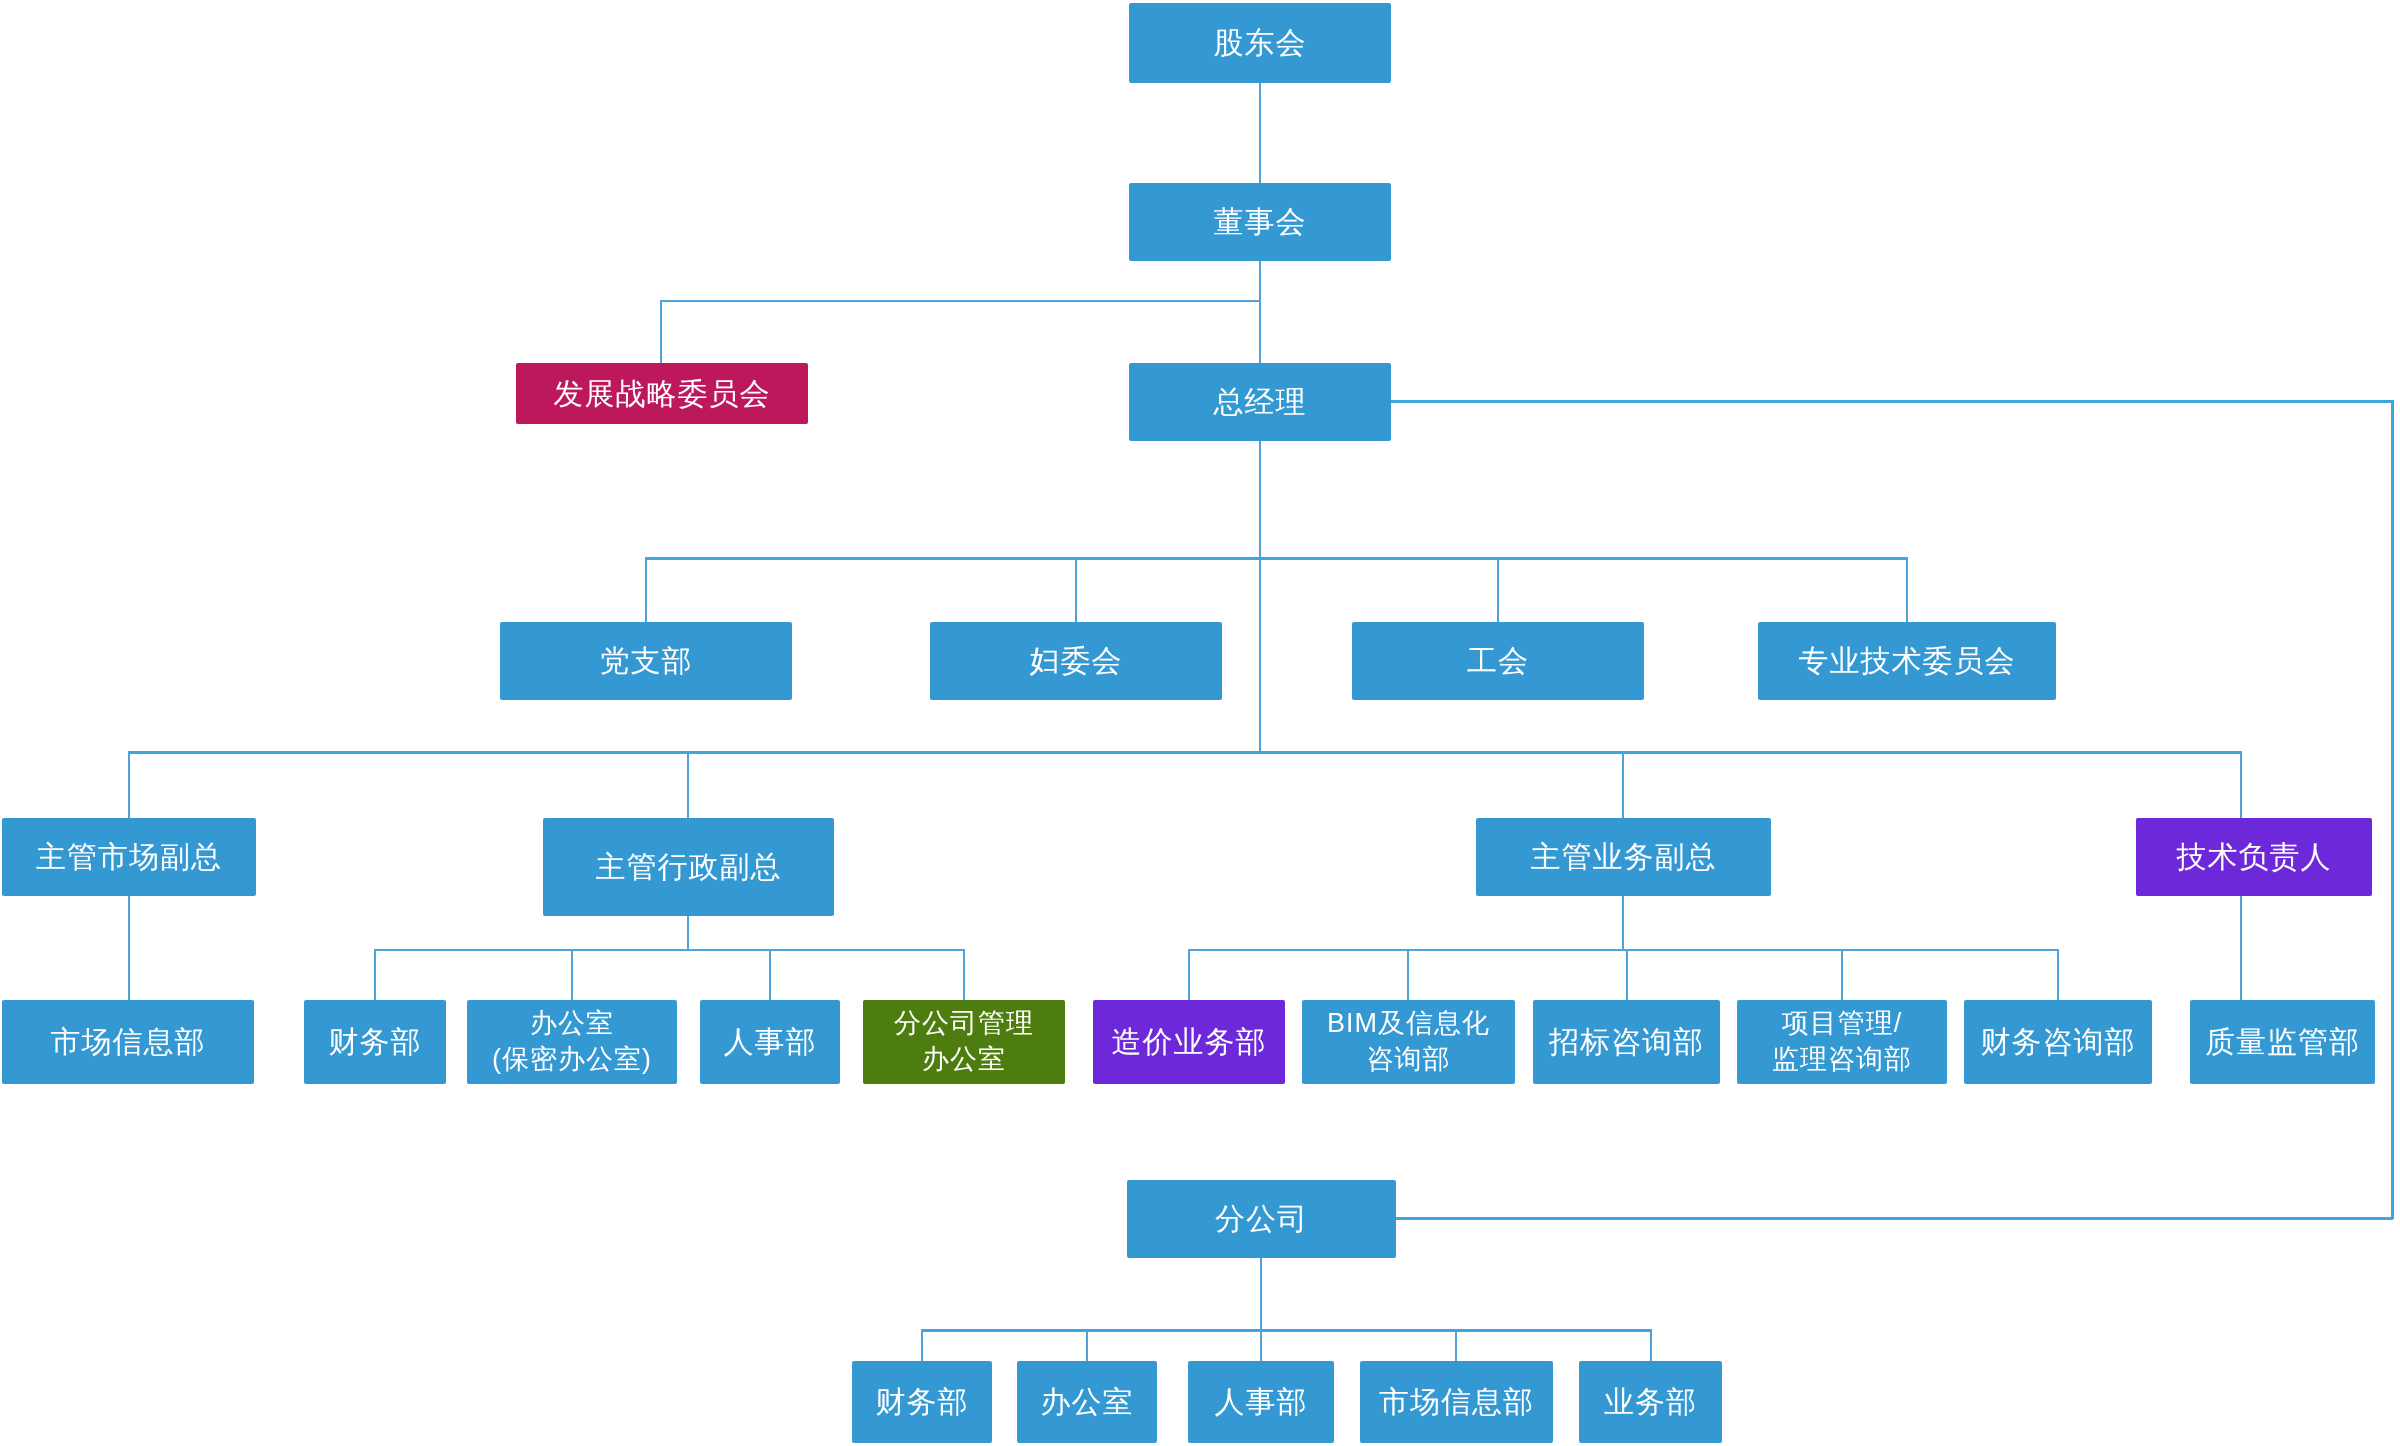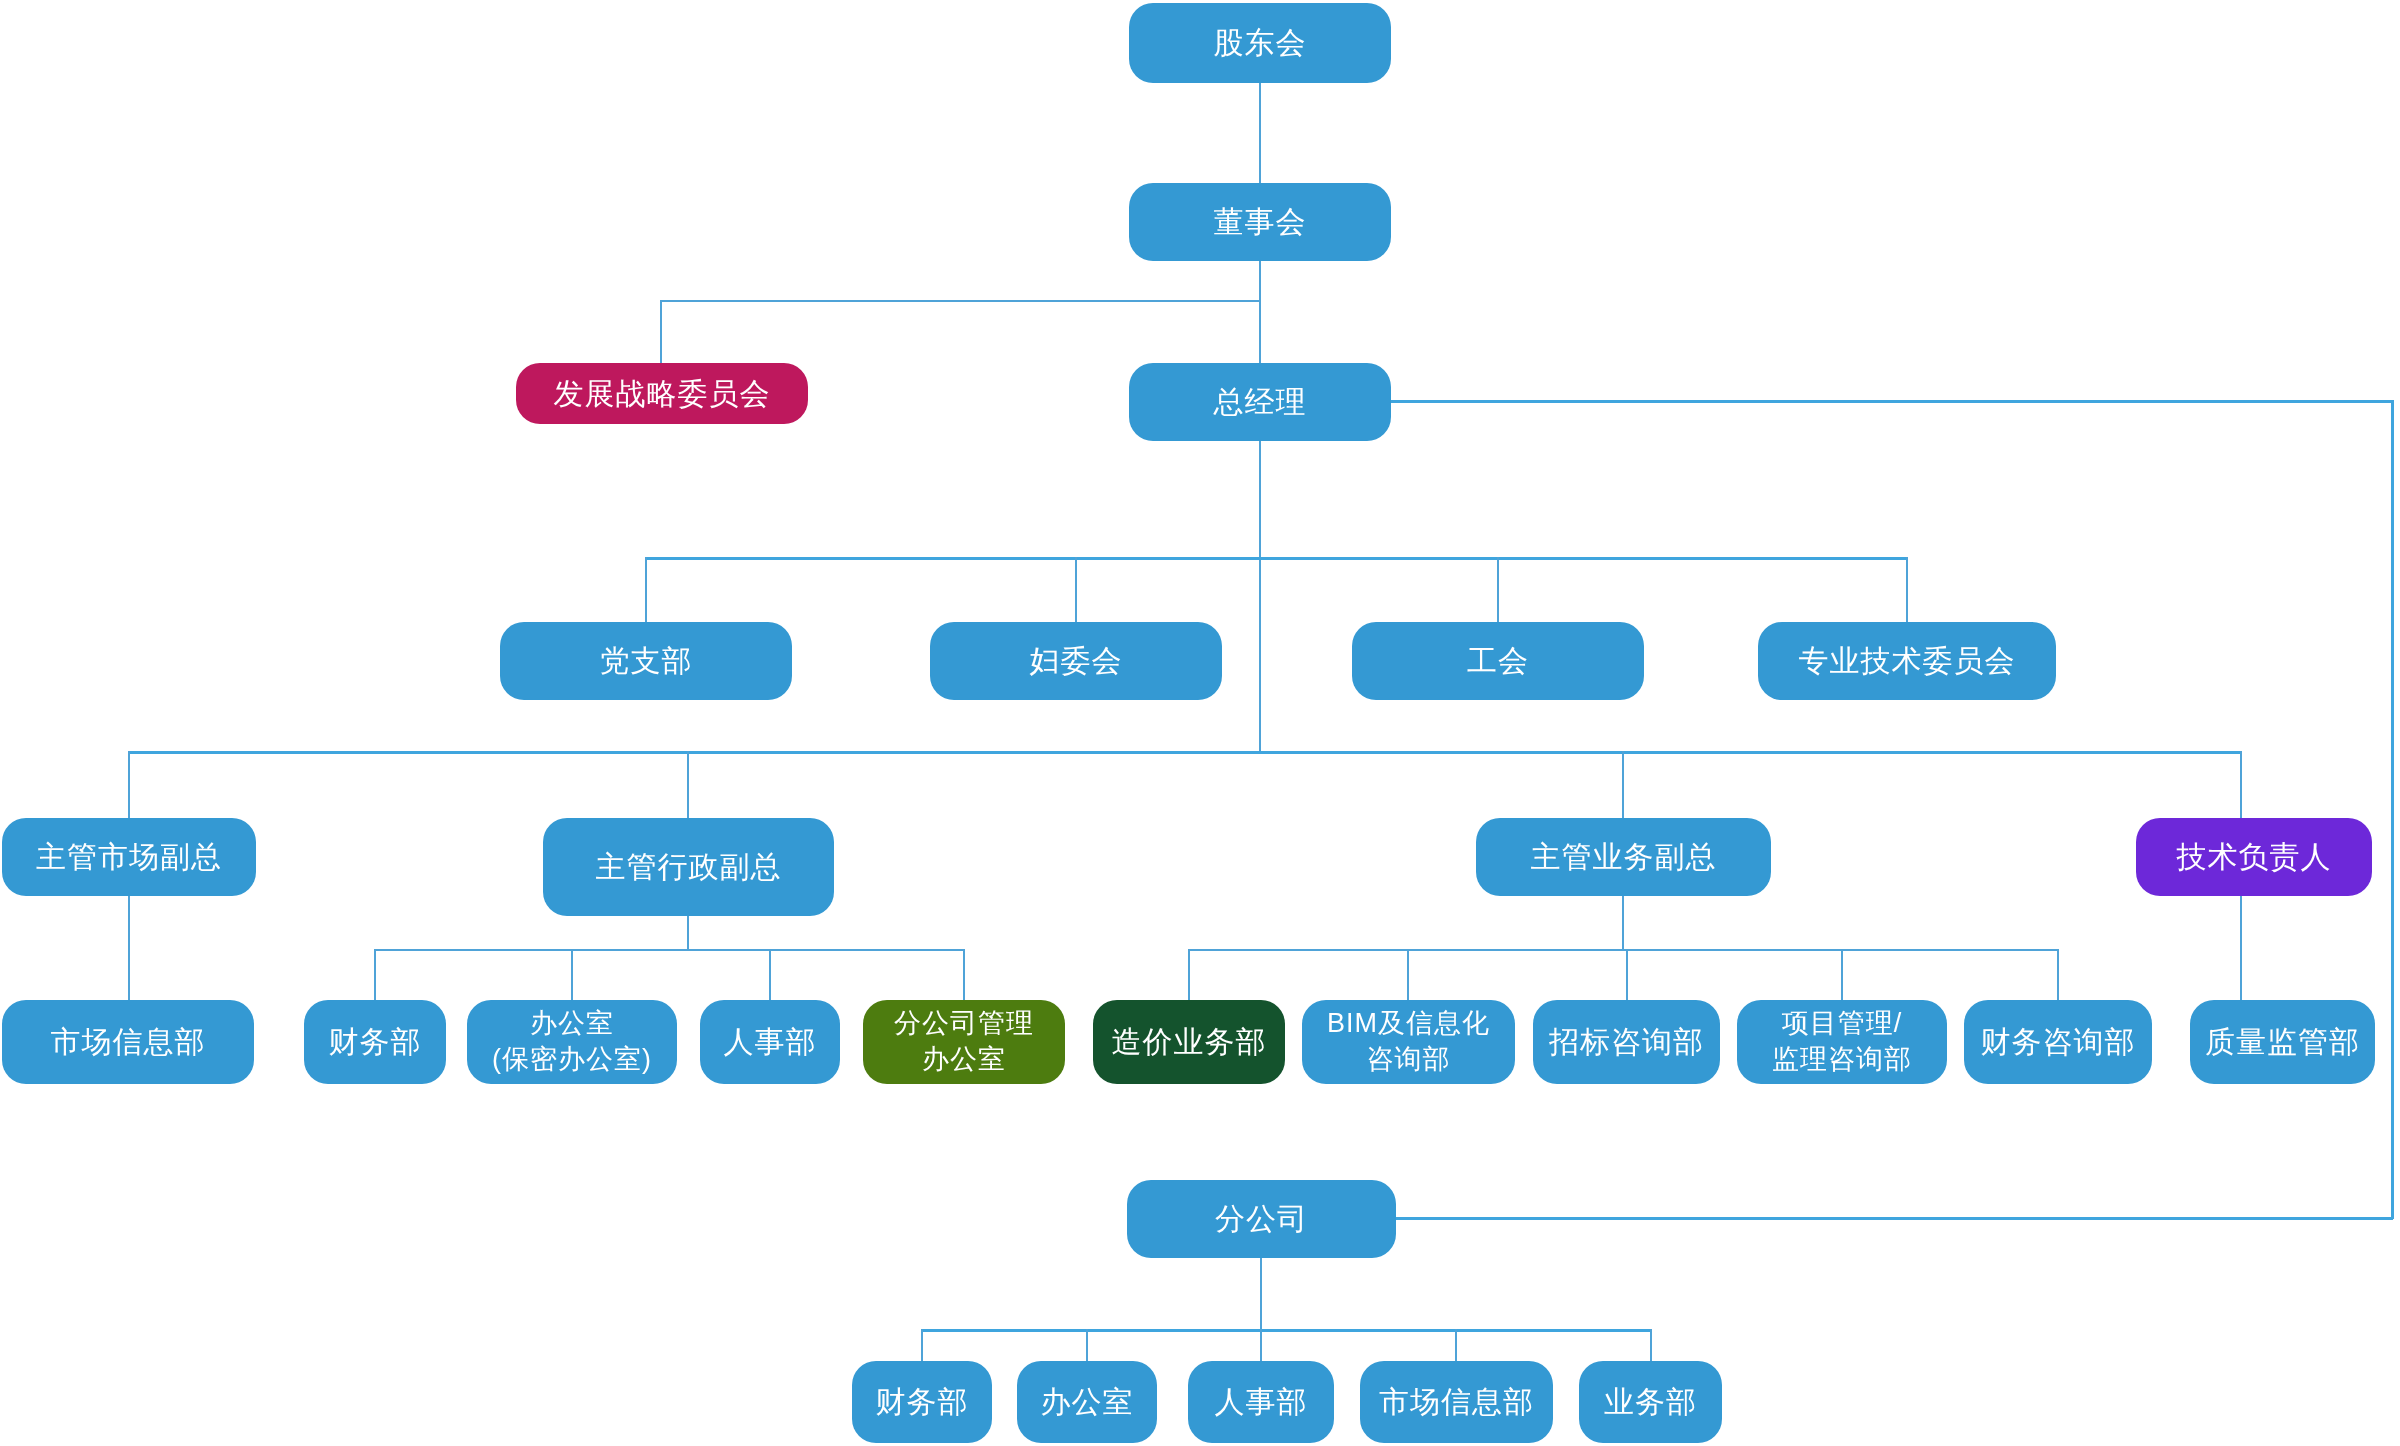--- a/index.html
+++ b/index.html
@@ -11,21 +11,21 @@
   #stage {
     position: relative;
     width: 2400px;
     height: 1446px;
     background: #ffffff;
     overflow: hidden;
   }
   .node {
     position: absolute;
     box-sizing: border-box;
-    border-radius: 24px;
+    border-radius: 2px;
     color: #ffffff;
     display: flex;
     flex-direction: column;
     align-items: center;
     justify-content: center;
     text-align: center;
     font-size: 30px;
     line-height: 1.25;
     letter-spacing: 1px;
     cursor: default;
@@ -129,21 +129,21 @@
       <span>办公室</span>
       <span>(保密办公室)</span>
     </div>
     <div class="node" style="left: 700px; top: 1000px; width: 140px; height: 84px; background: rgb(52, 153, 211); color: rgb(255, 255, 255);">
       <span>人事部</span>
     </div>
     <div class="node two-line" style="left: 863px; top: 1000px; width: 202px; height: 84px; background: #4d7c0f; color: rgb(255, 255, 255);">
       <span>分公司管理</span>
       <span>办公室</span>
     </div>
-    <div class="node" style="left: 1093px; top: 1000px; width: 192px; height: 84px; background: #14532d; color: rgb(255, 255, 255);">
+    <div class="node" style="left: 1093px; top: 1000px; width: 192px; height: 84px; background: #6d28d9; color: rgb(255, 255, 255);">
       <span>造价业务部</span>
     </div>
     <div class="node two-line" style="left: 1302px; top: 1000px; width: 213px; height: 84px; background: rgb(52, 153, 211); color: rgb(255, 255, 255);">
       <span>BIM及信息化</span>
       <span>咨询部</span>
     </div>
     <div class="node" style="left: 1533px; top: 1000px; width: 187px; height: 84px; background: rgb(52, 153, 211); color: rgb(255, 255, 255);">
       <span>招标咨询部</span>
     </div>
     <div class="node two-line" style="left: 1737px; top: 1000px; width: 210px; height: 84px; background: rgb(52, 153, 211); color: rgb(255, 255, 255);">

